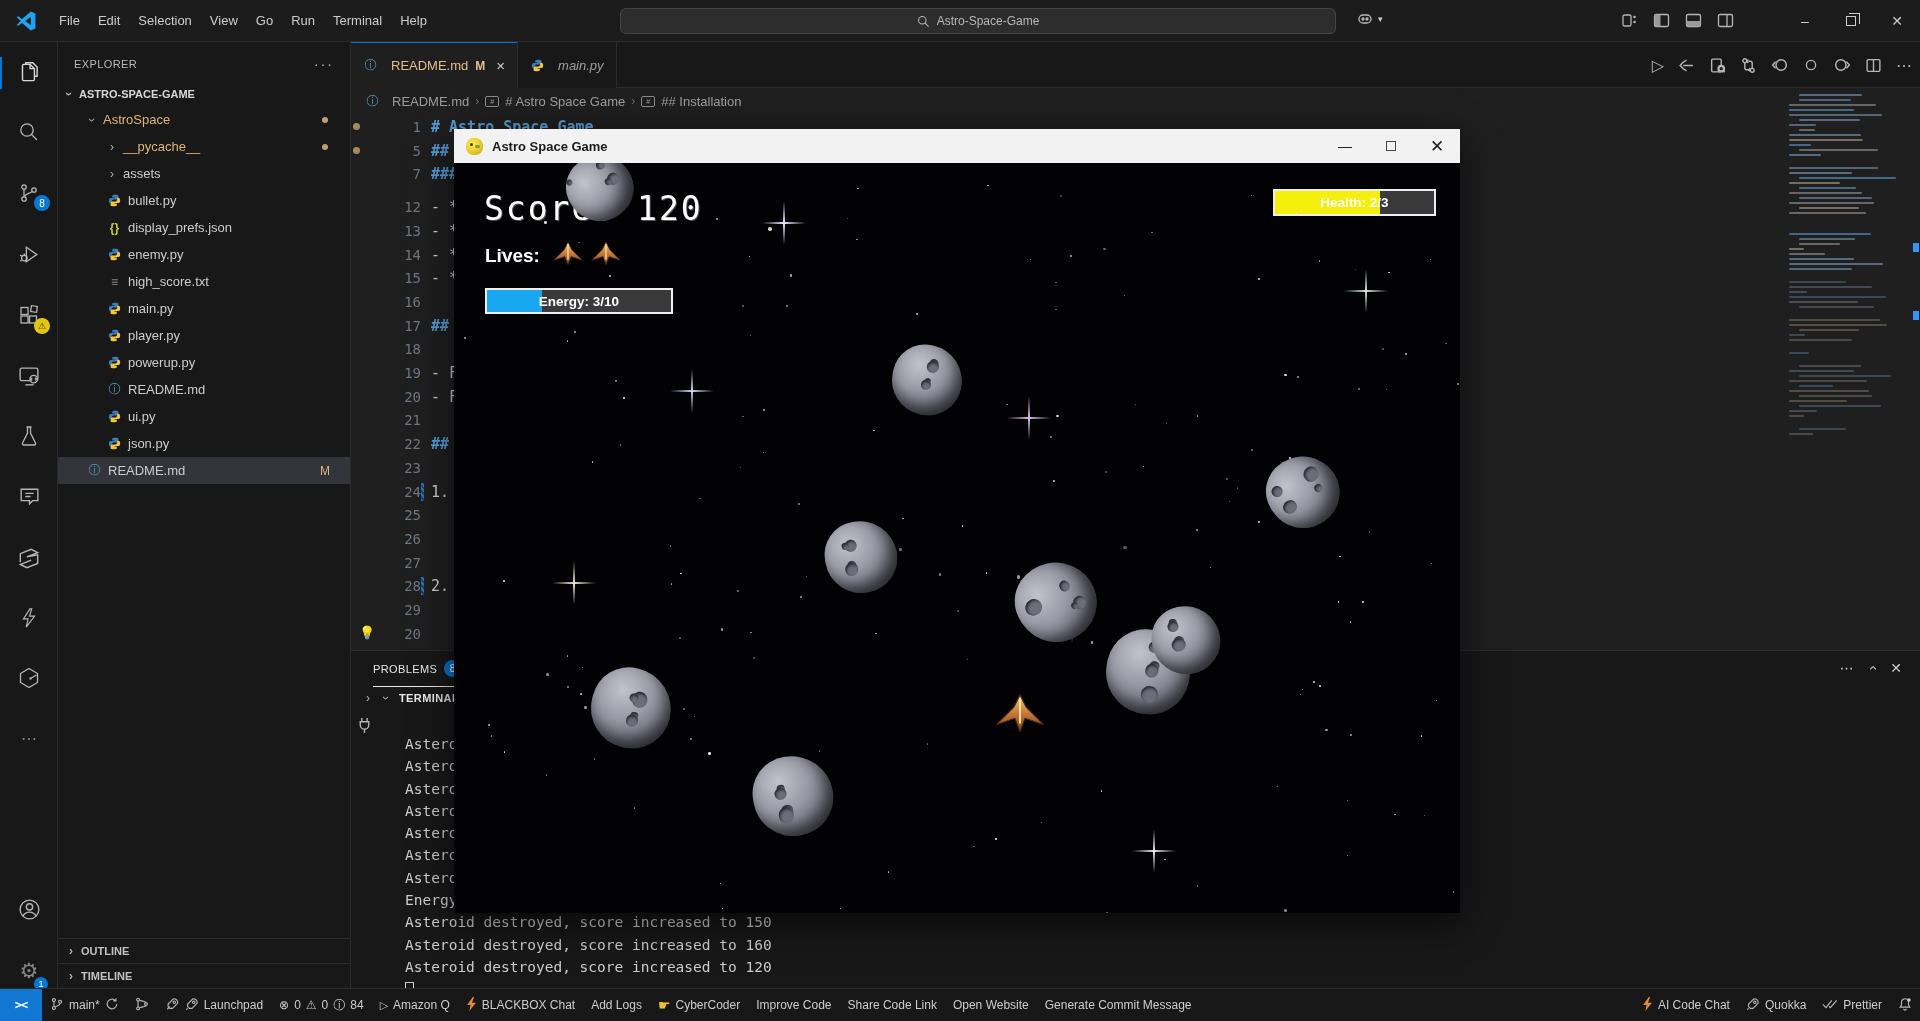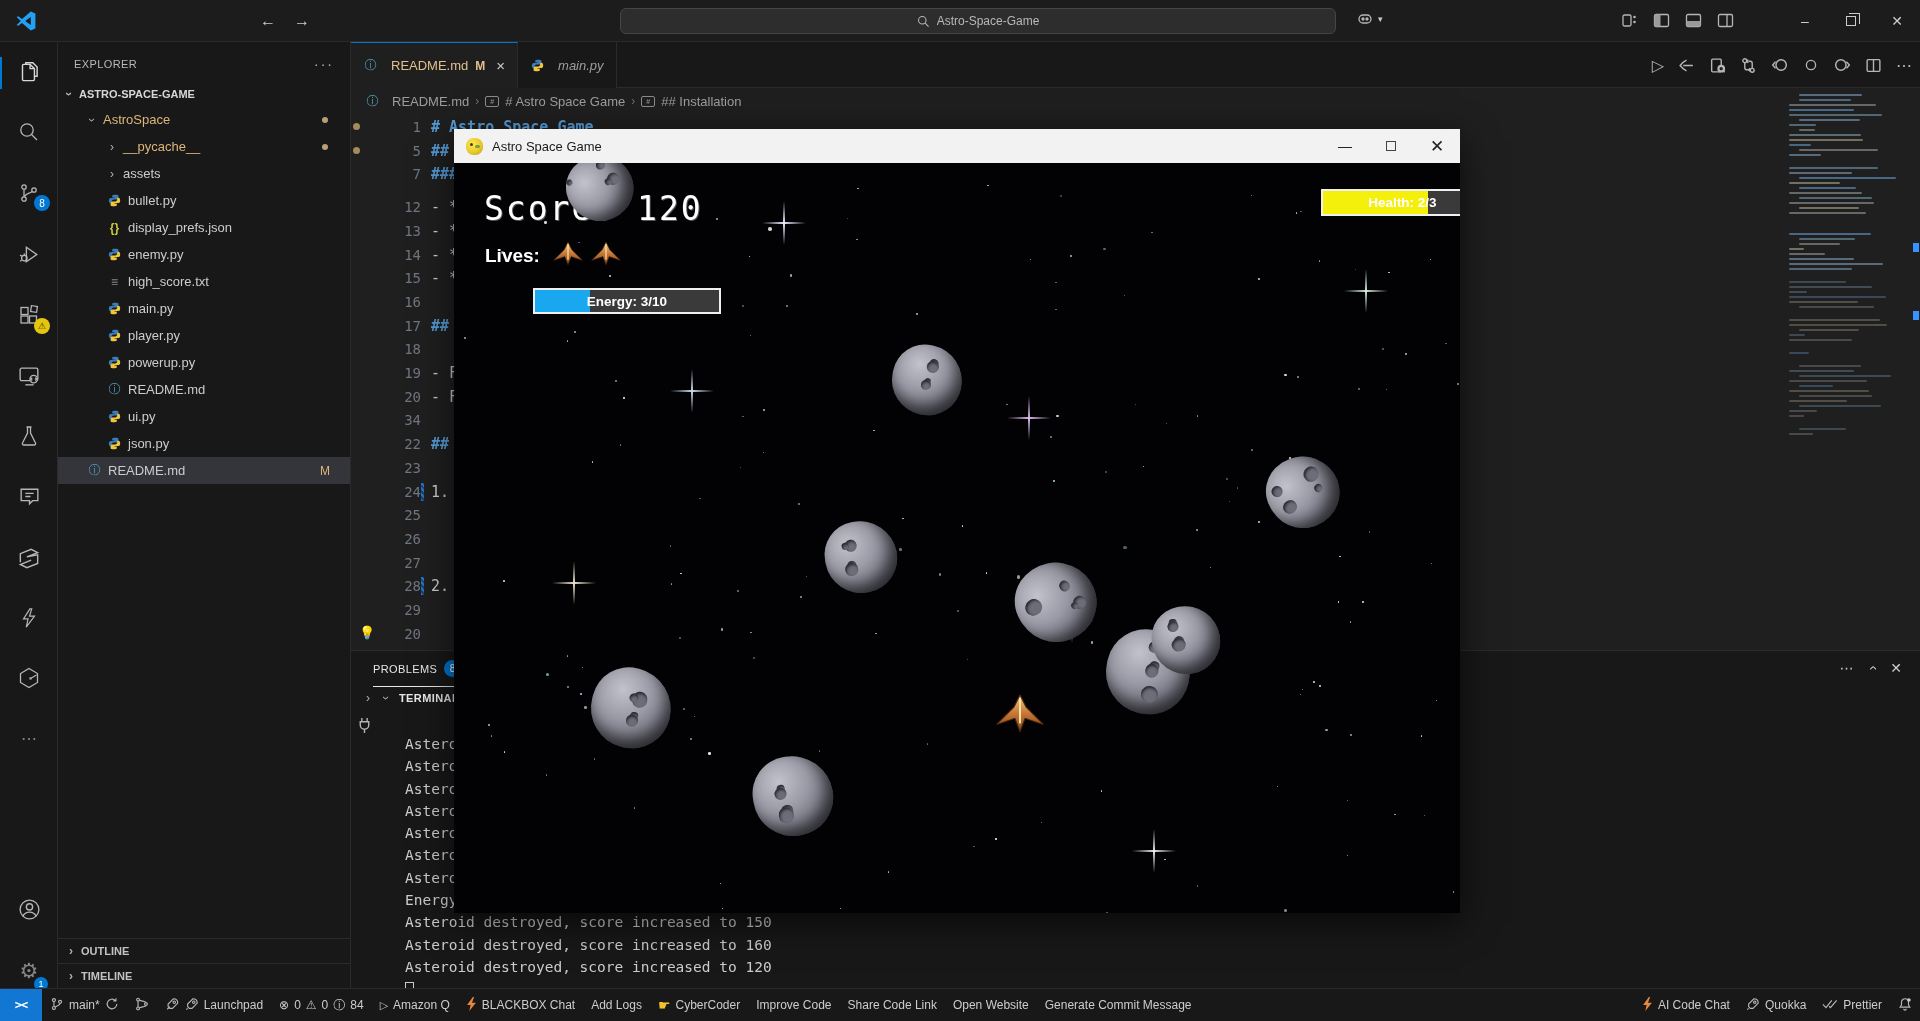--- a/index.html
+++ b/index.html
@@ -120,54 +120,64 @@
 
   
   .game-window { position:absolute; left:454px; top:129px; width:1006px; height:784px; z-index:50;
     box-shadow:0 10px 34px rgba(0,0,0,.65); background:#000; }
   .gw-titlebar { position:absolute; left:0; top:0; width:100%; height:34px; background:#f2f2f2; display:flex; align-items:center; }
   .gw-icon { width:17px; height:17px; margin:0 9px 0 12px; border-radius:45%;
     background:radial-gradient(circle at 38% 35%, #ffe94e 0%, #e8c92e 55%, #b99a14 100%);
     position:relative; }
   .gw-icon:before { content:""; position:absolute; left:4px; top:5px; width:3px; height:3px; border-radius:50%; background:#3c3c1e; }
   .gw-icon:after { content:""; position:absolute; right:3px; top:7px; width:5px; height:3px; border-radius:2px; background:#7aa03c; }
-  .gw-title { font-size:13px; color:#1a1a1a; }
+  .gw-title { font-size:13px; color:#1a1a1a;font-weight:bold; }
   .gw-controls { position:absolute; right:0; top:0; height:34px; display:flex; }
   .gw-btn { width:46px; height:34px; display:flex; align-items:center; justify-content:center; color:#222; font-size:14px; }
   .gw-max-glyph { width:10px; height:10px; border:1px solid #444; }
   .gw-canvas { position:absolute; left:0; top:34px; width:1006px; height:750px; background:#020204; overflow:hidden; }
   .star { position:absolute; border-radius:50%; }
   .sparkle { position:absolute; }
   .sparkle .h,.sparkle .v { position:absolute; }
   .asteroid { position:absolute; border-radius:46% 52% 48% 50%;
     background:radial-gradient(circle at 35% 30%, #c2c2cc 0%, #9a9aa6 38%, #70707c 68%, #45454e 100%);
     box-shadow:inset -6px -8px 14px rgba(0,0,0,.55); }
   .crater { position:absolute; border-radius:50%; background:#6d6d7a; box-shadow:inset 1px 2px 3px rgba(20,20,26,.8); }
   .hud-score { position:absolute; left:30px; top:26px; font-family:"DejaVu Sans Mono", monospace; font-size:33px;
     color:#fff; text-shadow:1px 1px 0 #555; letter-spacing:2px; }
   .hud-lives { position:absolute; left:31px; top:78px; font-size:19px; font-weight:bold; color:#fff; display:flex; align-items:center; gap:12px; }
   .hud-lives .ships { display:flex; gap:6px; }
-  .bar { position:absolute; border:2px solid #efefef; background:#3a3a3a; display:flex; align-items:center; justify-content:center;margin-left:48px; }
+  .bar { position:absolute; border:2px solid #efefef; background:#3a3a3a; display:flex; align-items:center; justify-content:center; }
   .bar .fill { position:absolute; left:0; top:0; bottom:0; }
   .bar .bar-label { position:relative; z-index:2; font-size:13.5px; font-weight:bold; color:#fff; font-family:"Liberation Sans", sans-serif; }
   .bar-health { left:819px; top:26px; width:163px; height:27px; }
   .bar-health .fill { background:#f5ef0c; }
   .bar-energy { left:31px; top:125px; width:188px; height:26px; }
   .bar-energy .fill { background:#19a7ef; }
   .player-ship { position:absolute; }
 </style>
 </head>
 <body>
 
 <div class="app">
 
   <div class="titlebar">
     <svg class="vscode-logo" viewBox="0 0 100 100">
       <path fill="#22a0f2" d="M74 2 30 40 11 26 3 30 24 50 3 70 11 74 30 60 74 98 97 87 97 13 Z M74 30 V70 L46 50 Z"></path>
     </svg>
+    <div class="menus" id="menus">
+        <div class="menu-item">File</div>
+        <div class="menu-item">Edit</div>
+        <div class="menu-item">Selection</div>
+        <div class="menu-item">View</div>
+        <div class="menu-item">Go</div>
+        <div class="menu-item">Run</div>
+        <div class="menu-item">Terminal</div>
+        <div class="menu-item">Help</div>
+      </div>
     <div class="nav-arrows">
       <span>←</span>
       <span>→</span>
     </div>
     <div class="searchbox">
       <svg class="ic" width="13" height="13" viewBox="0 0 16 16">
           <circle cx="6.5" cy="6.5" r="4.6"></circle>
           <line x1="10" y1="10" x2="14.2" y2="14.2"></line>
         </svg>
       <span>Astro-Space-Game</span>
@@ -541,21 +551,21 @@
         </div>
         <div class="code-line" style="top: 247px;">
           <span class="ln">19</span>
           <span class="ltext ">- F</span>
         </div>
         <div class="code-line" style="top: 270.7px;">
           <span class="ln">20</span>
           <span class="ltext ">- F</span>
         </div>
         <div class="code-line" style="top: 294.4px;">
-          <span class="ln">34</span>
+          <span class="ln">21</span>
           <span class="ltext "></span>
         </div>
         <div class="code-line" style="top: 318.1px;">
           <span class="ln">22</span>
           <span class="ltext md-head">##</span>
         </div>
         <div class="code-line" style="top: 341.8px;">
           <span class="ln">23</span>
           <span class="ltext "></span>
         </div>

